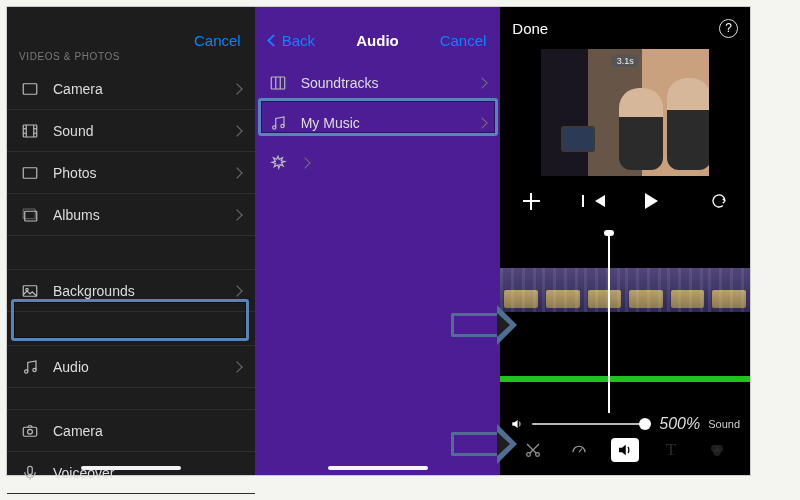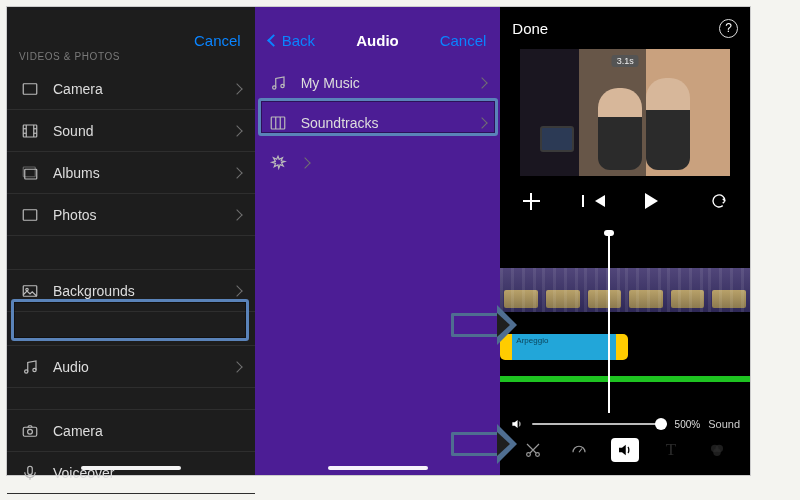--- a/index.html
+++ b/index.html
@@ -30,21 +30,21 @@
   .hl { position:absolute; border:3px solid #5a83b9; border-radius:3px; pointer-events:none; box-shadow:0 0 0 1px rgba(0,0,0,.4) inset; }
 
   
   .row2 { display:flex; align-items:center; height:40px; padding:0 14px; color:#ddd; font-size:14px; cursor:pointer; gap:14px; }
   .row2 .lbl { flex:1; }
   .row2 .cr { width:8px; height:8px; border-top:1.5px solid #707070; border-right:1.5px solid #707070; transform:rotate(45deg); }
 
   
   .p3-top { height:42px; display:flex; align-items:center; justify-content:space-between; padding:0 12px; font-size:15px; }
   .qmark { width:19px; height:19px; border:1.2px solid #ddd; border-radius:50%; display:flex; align-items:center; justify-content:center; font-size:12px; cursor:pointer; }
-  .preview { margin:0 auto; width:210px; height:127px; background:#222; position:relative; overflow:hidden; }
+  .preview { margin:0 auto; width:168px; height:127px; background:#222; position:relative; overflow:hidden; }
   .preview-bg { position:absolute; inset:0; background:linear-gradient(90deg,#1a1620 0 28%, #675648 28% 60%, #c9a17e 60% 100%); }
   .person { position:absolute; bottom:6px; width:44px; border-radius:20px 20px 12px 12px; background:linear-gradient(#d7b79a 0 35%, #2b2b2b 35% 100%); }
   .person.a { left:78px; height:82px; }
   .person.b { left:126px; height:92px; }
   .mon { position:absolute; left:20px; bottom:24px; width:34px; height:26px; background:#2c3a55; border:2px solid #3a3a3a; border-radius:3px; }
   .dur-badge { position:absolute; top:6px; left:50%; transform:translateX(-50%); background:#545454; color:#eee; font-size:9px; padding:1px 5px; border-radius:3px; }
   .transport { display:flex; align-items:center; justify-content:space-between; padding:10px 16px 8px; }
   .tbtn { width:30px; height:30px; display:flex; align-items:center; justify-content:center; cursor:pointer; }
   .plus { position:relative; width:17px; height:17px; }
   .plus::before,.plus::after{content:"";position:absolute;background:#fff;}
@@ -66,21 +66,21 @@
   .aud-handle.r { border-radius:0 5px 5px 0; }
   .green-strip { position:absolute; top:152px; left:0; right:0; height:6px; background:#1ec321; }
   .playhead { position:absolute; top:10px; bottom:-42px; left:108px; width:2px; background:#fff; }
   .playhead::before{content:"";position:absolute;top:-4px;left:-4px;width:10px;height:6px;border-radius:3px;background:#fff;}
 
   .vol-strip { position:absolute; bottom:40px; left:0; right:0; height:22px; display:flex; align-items:center; gap:8px; padding:0 10px; background:#000; }
   .spk { width:14px; height:14px; }
   .spk svg{width:14px;height:14px;}
   .slider { flex:1; height:2px; background:#bbb; border-radius:1px; position:relative; }
   .slider .knob{ position:absolute; right:0; top:-5px; width:12px; height:12px; background:#fff; border-radius:50%; }
-  .pct { font-size:10px; color:#ddd; }
+  .pct { font-size:16px; color:#ddd;font-style:italic; }
   .fade { font-size:11px; color:#ccc; }
   .tool-strip { position:absolute; bottom:10px; left:0; right:0; height:30px; display:flex; align-items:center; justify-content:space-around; padding:0 10px; }
   .tool { width:28px; height:24px; display:flex; align-items:center; justify-content:center; cursor:pointer; border-radius:4px; color:#999; }
   .tool.active { background:#fff; color:#000; }
   .tool svg{width:18px;height:18px;}
   .dim { opacity:.28; }
 
   
   .annot { position:absolute; pointer-events:none; }
   .arrow-body { position:absolute; width:50px; height:24px; }
@@ -121,34 +121,34 @@
             <line x1="17" y1="9" x2="21" y2="9"></line>
             <line x1="17" y1="15" x2="21" y2="15"></line>
           </svg>
       </span>
       <span class="lbl">Sound</span>
       <span class="cr"></span>
     </div>
     <div class="row">
       <span class="icon-slot">
         <svg viewBox="0 0 24 24" fill="none" stroke="currentColor" stroke-width="1.6">
+            <rect x="3" y="5" width="18" height="14" rx="1"></rect>
+          </svg>
+      </span>
+      <span class="lbl">Photos</span>
+      <span class="cr"></span>
+    </div>
+    <div class="row">
+      <span class="icon-slot">
+        <svg viewBox="0 0 24 24" fill="none" stroke="currentColor" stroke-width="1.6">
             <rect x="5" y="7" width="16" height="13" rx="1"></rect>
             <rect x="3" y="4" width="16" height="13" rx="1" opacity=".45"></rect>
           </svg>
       </span>
       <span class="lbl">Albums</span>
-      <span class="cr"></span>
-    </div>
-    <div class="row">
-      <span class="icon-slot">
-        <svg viewBox="0 0 24 24" fill="none" stroke="currentColor" stroke-width="1.6">
-            <rect x="3" y="5" width="18" height="14" rx="1"></rect>
-          </svg>
-      </span>
-      <span class="lbl">Photos</span>
       <span class="cr"></span>
     </div>
 
     <div class="gap"></div>
 
     <div class="row">
       <span class="icon-slot">
         <svg viewBox="0 0 24 24" fill="none" stroke="currentColor" stroke-width="1.6">
             <rect x="3" y="5" width="18" height="14" rx="1"></rect>
             <circle cx="8" cy="10" r="1.6"></circle>
@@ -206,40 +206,40 @@
       <span class="back-grp link-accent">
         <span class="chev-left"></span>
         <span>Back</span>
       </span>
       <span class="hdr-title">Audio</span>
       <span class="link-accent">Cancel</span>
     </div>
 
     <div style="height:14px"></div>
 
+    <div class="row2">
+      <span class="icon-slot">
+        <svg viewBox="0 0 24 24" fill="none" stroke="currentColor" stroke-width="1.6">
+            <rect x="3" y="4" width="18" height="16" rx="1"></rect>
+            <line x1="9" y1="4" x2="9" y2="20"></line>
+            <line x1="15" y1="4" x2="15" y2="20"></line>
+          </svg>
+      </span>
+      <span class="lbl">Soundtracks</span>
+      <span class="cr"></span>
+    </div>
     <div class="row2" id="row-mymusic">
       <span class="icon-slot">
         <svg viewBox="0 0 24 24" fill="none" stroke="currentColor" stroke-width="1.6">
             <path d="M9 18V6l11-2v12"></path>
             <circle cx="7" cy="18" r="2.2"></circle>
             <circle cx="18" cy="16" r="2.2"></circle>
           </svg>
       </span>
       <span class="lbl">My Music</span>
-      <span class="cr"></span>
-    </div>
-    <div class="row2">
-      <span class="icon-slot">
-        <svg viewBox="0 0 24 24" fill="none" stroke="currentColor" stroke-width="1.6">
-            <rect x="3" y="4" width="18" height="16" rx="1"></rect>
-            <line x1="9" y1="4" x2="9" y2="20"></line>
-            <line x1="15" y1="4" x2="15" y2="20"></line>
-          </svg>
-      </span>
-      <span class="lbl">Soundtracks</span>
       <span class="cr"></span>
     </div>
     <div class="row2">
       <span class="icon-slot">
         <svg viewBox="0 0 24 24" fill="none" stroke="currentColor" stroke-width="1.6">
             <path d="M12 3l1.5 4.2L18 5l-1.8 4.1L21 10l-4.3 1.6L19 16l-4.1-1.8L13 19l-1-4.6L7 17l1.7-4.5L4 11l4.5-1.2L6 5l4.2 2z"></path>
           </svg>
       </span>
       <span class="cr"></span>
     </div>
@@ -297,25 +297,20 @@
         <div class="thumb">
             <div class="hall"></div>
           </div>
         <div class="thumb">
             <div class="hall"></div>
           </div>
         <div class="thumb">
             <div class="hall"></div>
           </div>
       </div>
-      <div class="aud-track">
-        <span class="aud-handle"></span>
-        <span class="aud-clip">Arpeggio</span>
-        <span class="aud-handle r"></span>
-      </div>
       <div class="green-strip"></div>
       <div class="playhead"></div>
     </div>
 
     <div class="vol-strip">
       <span class="spk">
         <svg viewBox="0 0 24 24" fill="#fff">
             <path d="M4 9v6h4l5 4V5L8 9z"></path>
             <path d="M16 8c1.5 1.5 1.5 6.5 0 8" stroke="#fff" stroke-width="1.6" fill="none"></path>
           </svg>

